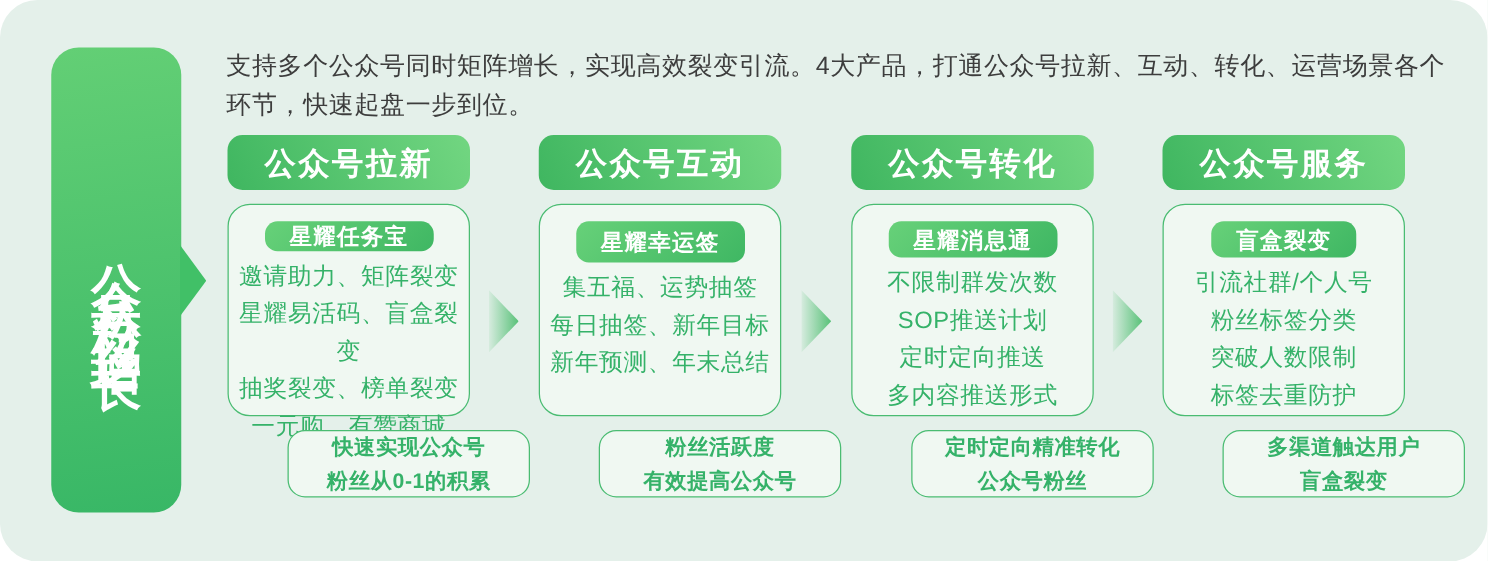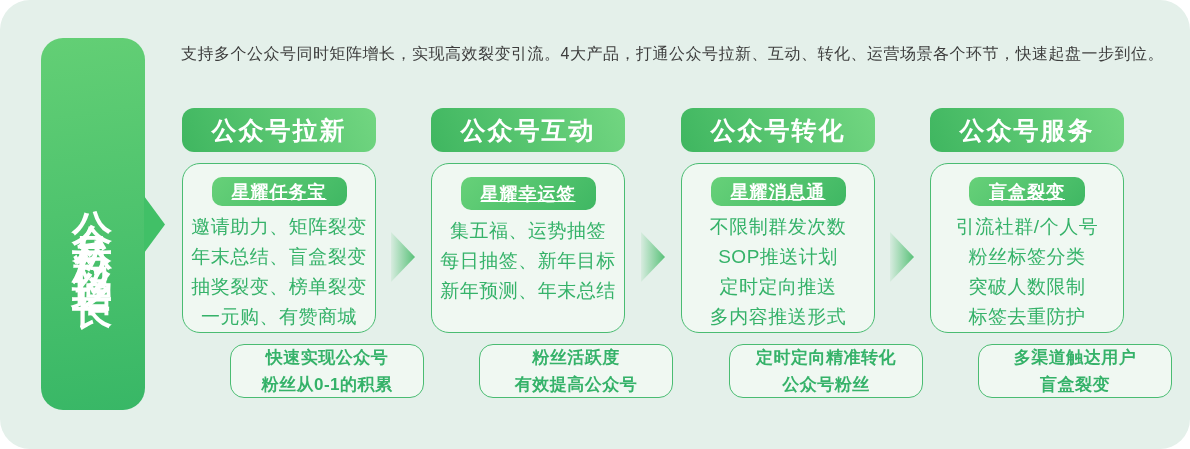--- a/index.html
+++ b/index.html
@@ -8,36 +8,36 @@
   
   .sidebar{position:absolute;left:41px;top:38px;width:104px;height:372px;border-radius:22px;
     background:linear-gradient(172deg,#63cf75 0%,#38b766 100%);
     display:flex;align-items:center;justify-content:center;}
   .sidebar-title{writing-mode:vertical-rl;text-orientation:upright;color:#ffffff;
     font-size:40px;font-weight:bold;letter-spacing:13px;white-space:nowrap;}
   .sidebar-chevron{position:absolute;left:144px;top:196px;width:21px;height:57px;
     background:#41c067;clip-path:polygon(0 0,100% 50%,0 100%);}
 
   
-  .intro{position:absolute;left:181px;top:38px;width:992px;font-size:16px;line-height:31px;
+  .intro{position:absolute;left:181px;top:38px;width:992px;font-size:20px;line-height:31px;
     color:#3d3d3d;letter-spacing:0.5px;}
 
   
   .col{position:absolute;top:108px;width:194px;height:310px;}
   .col-1{left:182px}.col-2{left:431px}.col-3{left:681px}.col-4{left:930px}
   .col-header{height:44px;border-radius:12px;
     background:linear-gradient(245deg,#72d681 0%,#3fb660 100%);
     color:#ffffff;font-size:25px;font-weight:bold;letter-spacing:2px;
     display:flex;align-items:center;justify-content:center;}
   .card{background:#f0f8f2;border:1.5px solid #4abc72;box-sizing:border-box;width:100%;
     position:absolute;left:0;}
   .card-main{top:55px;height:170px;border-radius:18px;display:flex;flex-direction:column;align-items:center;}
   .badge{margin-top:13px;height:33px;padding:0 20px;border-radius:10px;
     background:linear-gradient(135deg,#67d179 0%,#3fb763 100%);
-    color:#ffffff;font-size:18px;font-weight:bold;display:flex;align-items:center;letter-spacing:1px;text-decoration:underline;}
+    color:#ffffff;font-size:18px;font-weight:bold;display:flex;align-items:center;letter-spacing:1px;}
   .features{margin-top:6px;text-align:center;font-size:19px;line-height:30px;color:#35b269;letter-spacing:0.5px;}
   .card-benefit{top:236px;height:54px;border-radius:14px;display:flex;flex-direction:column;
     align-items:center;justify-content:center;font-size:17px;font-weight:bold;color:#35b269;line-height:27px;letter-spacing:0.5px;margin-left:48px;}
 
   
   .gap-arrow{position:absolute;top:232px;width:24px;height:50px;
     clip-path:polygon(0 0,100% 50%,0 100%);
     background:linear-gradient(90deg,rgba(120,205,145,0.12) 0%,#58c178 100%);}
   .gap-arrow-1{left:391px}.gap-arrow-2{left:641px}.gap-arrow-3{left:890px}
 </style>
@@ -52,21 +52,21 @@
   <div class="sidebar-chevron"></div>
 
   <div class="intro">支持多个公众号同时矩阵增长，实现高效裂变引流。4大产品，打通公众号拉新、互动、转化、运营场景各个环节，快速起盘一步到位。</div>
 
   <div class="col col-1">
     <div class="col-header">公众号拉新</div>
     <div class="card card-main">
       <div class="badge">星耀任务宝</div>
       <div class="features">
         <div>邀请助力、矩阵裂变</div>
-        <div>年末总结、盲盒裂变</div>
+        <div>星耀易活码、盲盒裂变</div>
         <div>抽奖裂变、榜单裂变</div>
         <div>一元购、有赞商城</div>
       </div>
     </div>
     <div class="card card-benefit">
       <div>快速实现公众号</div>
       <div>粉丝从0-1的积累</div>
     </div>
   </div>
 

